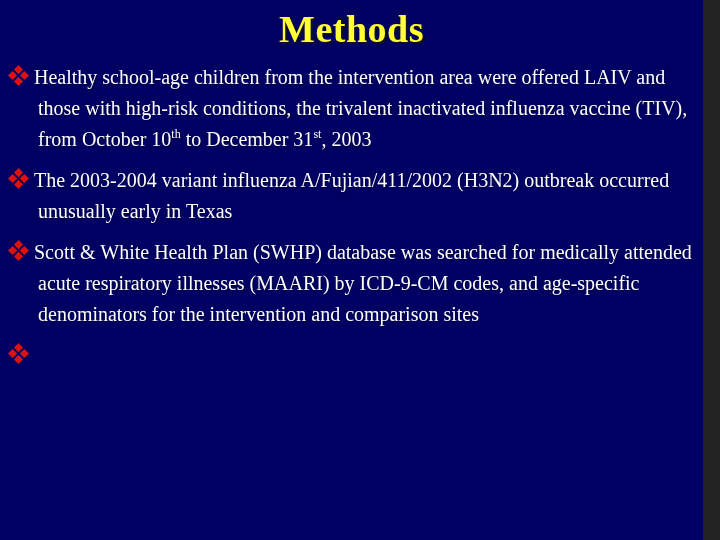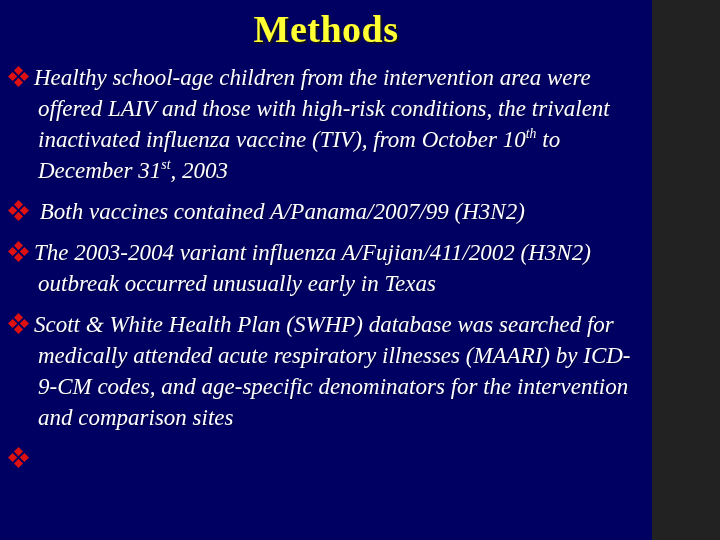--- a/index.html
+++ b/index.html
@@ -3,46 +3,45 @@
 <meta charset="utf-8">
 <style>
   html, body { margin: 0; padding: 0; }
   body {
     width: 720px; height: 540px;
     background: #222;
     font-family: "Liberation Serif", serif;
   }
   .slide {
     position: relative;
-    width: 652px; height: 540px;
+    width: 703px; height: 540px;
     overflow: hidden;
     background: var(--bg, #000063);
   }
   .title {
     margin: 6px 0 4px 0;
     text-align: center;
     color: var(--title, #ffff33);
     font-size: 38px;
     font-weight: bold;
     letter-spacing: 0.5px;
     line-height: 46px;
     text-shadow: 2px 2px 0 #101020, 1px 1px 0 #101020;
   }
   .bullets {
     padding: 0 4px 0 8px;
   }
   .bullet-item {
     color: var(--text, #ffffff);
-    font-size: 23px;
+    font-size: 20px;
     line-height: 31px;
     padding-left: 30px;
     text-indent: -30px;
     margin: 10px 0 4px 0;
     text-shadow: 1px 1px 0 rgba(0,0,0,0.35);
-    font-style: italic;
   }
   .bullet-icon {
     display: inline-block;
     width: 21px; height: 21px;
     margin-right: 5px;
     vertical-align: -2px;
   }
   .bullet-icon path { fill: var(--bullet, #dd1111); }
   .bullet-text span, .bullet-text sup { white-space: pre-wrap; }
   .bullet-text sup {
@@ -58,26 +57,20 @@
 <div class="slide">
   <h1 class="title">Methods</h1>
   <div class="bullets" id="bullets">
   <div class="bullet-item"><svg class="bullet-icon" viewBox="0 0 20 20" aria-hidden="true">
           <path d="M10 0 L14.3 4.4 L10 8.8 L5.7 4.4 Z"></path>
           <path d="M4.4 5.7 L8.8 10 L4.4 14.3 L0 10 Z"></path>
           <path d="M15.6 5.7 L20 10 L15.6 14.3 L11.2 10 Z"></path>
           <path d="M10 11.2 L14.3 15.6 L10 20 L5.7 15.6 Z"></path>
         </svg><span class="bullet-text"><span>Healthy school-age children from the intervention area were offered LAIV and those with high-risk conditions, the trivalent inactivated influenza vaccine (TIV), from October 10</span><sup>th</sup><span> to December 31</span><sup>st</sup><span>, 2003</span></span></div>
 
-  <div class="bullet-item"><svg class="bullet-icon" viewBox="0 0 20 20" aria-hidden="true">
-          <path d="M10 0 L14.3 4.4 L10 8.8 L5.7 4.4 Z"></path>
-          <path d="M4.4 5.7 L8.8 10 L4.4 14.3 L0 10 Z"></path>
-          <path d="M15.6 5.7 L20 10 L15.6 14.3 L11.2 10 Z"></path>
-          <path d="M10 11.2 L14.3 15.6 L10 20 L5.7 15.6 Z"></path>
-        </svg><span class="bullet-text"><span> Both vaccines contained A/Panama/2007/99 (H3N2)</span></span></div>
 
   <div class="bullet-item"><svg class="bullet-icon" viewBox="0 0 20 20" aria-hidden="true">
           <path d="M10 0 L14.3 4.4 L10 8.8 L5.7 4.4 Z"></path>
           <path d="M4.4 5.7 L8.8 10 L4.4 14.3 L0 10 Z"></path>
           <path d="M15.6 5.7 L20 10 L15.6 14.3 L11.2 10 Z"></path>
           <path d="M10 11.2 L14.3 15.6 L10 20 L5.7 15.6 Z"></path>
         </svg><span class="bullet-text"><span>The 2003-2004 variant influenza A/Fujian/411/2002 (H3N2) outbreak occurred unusually early in Texas</span></span></div>
 
   <div class="bullet-item"><svg class="bullet-icon" viewBox="0 0 20 20" aria-hidden="true">
           <path d="M10 0 L14.3 4.4 L10 8.8 L5.7 4.4 Z"></path>

